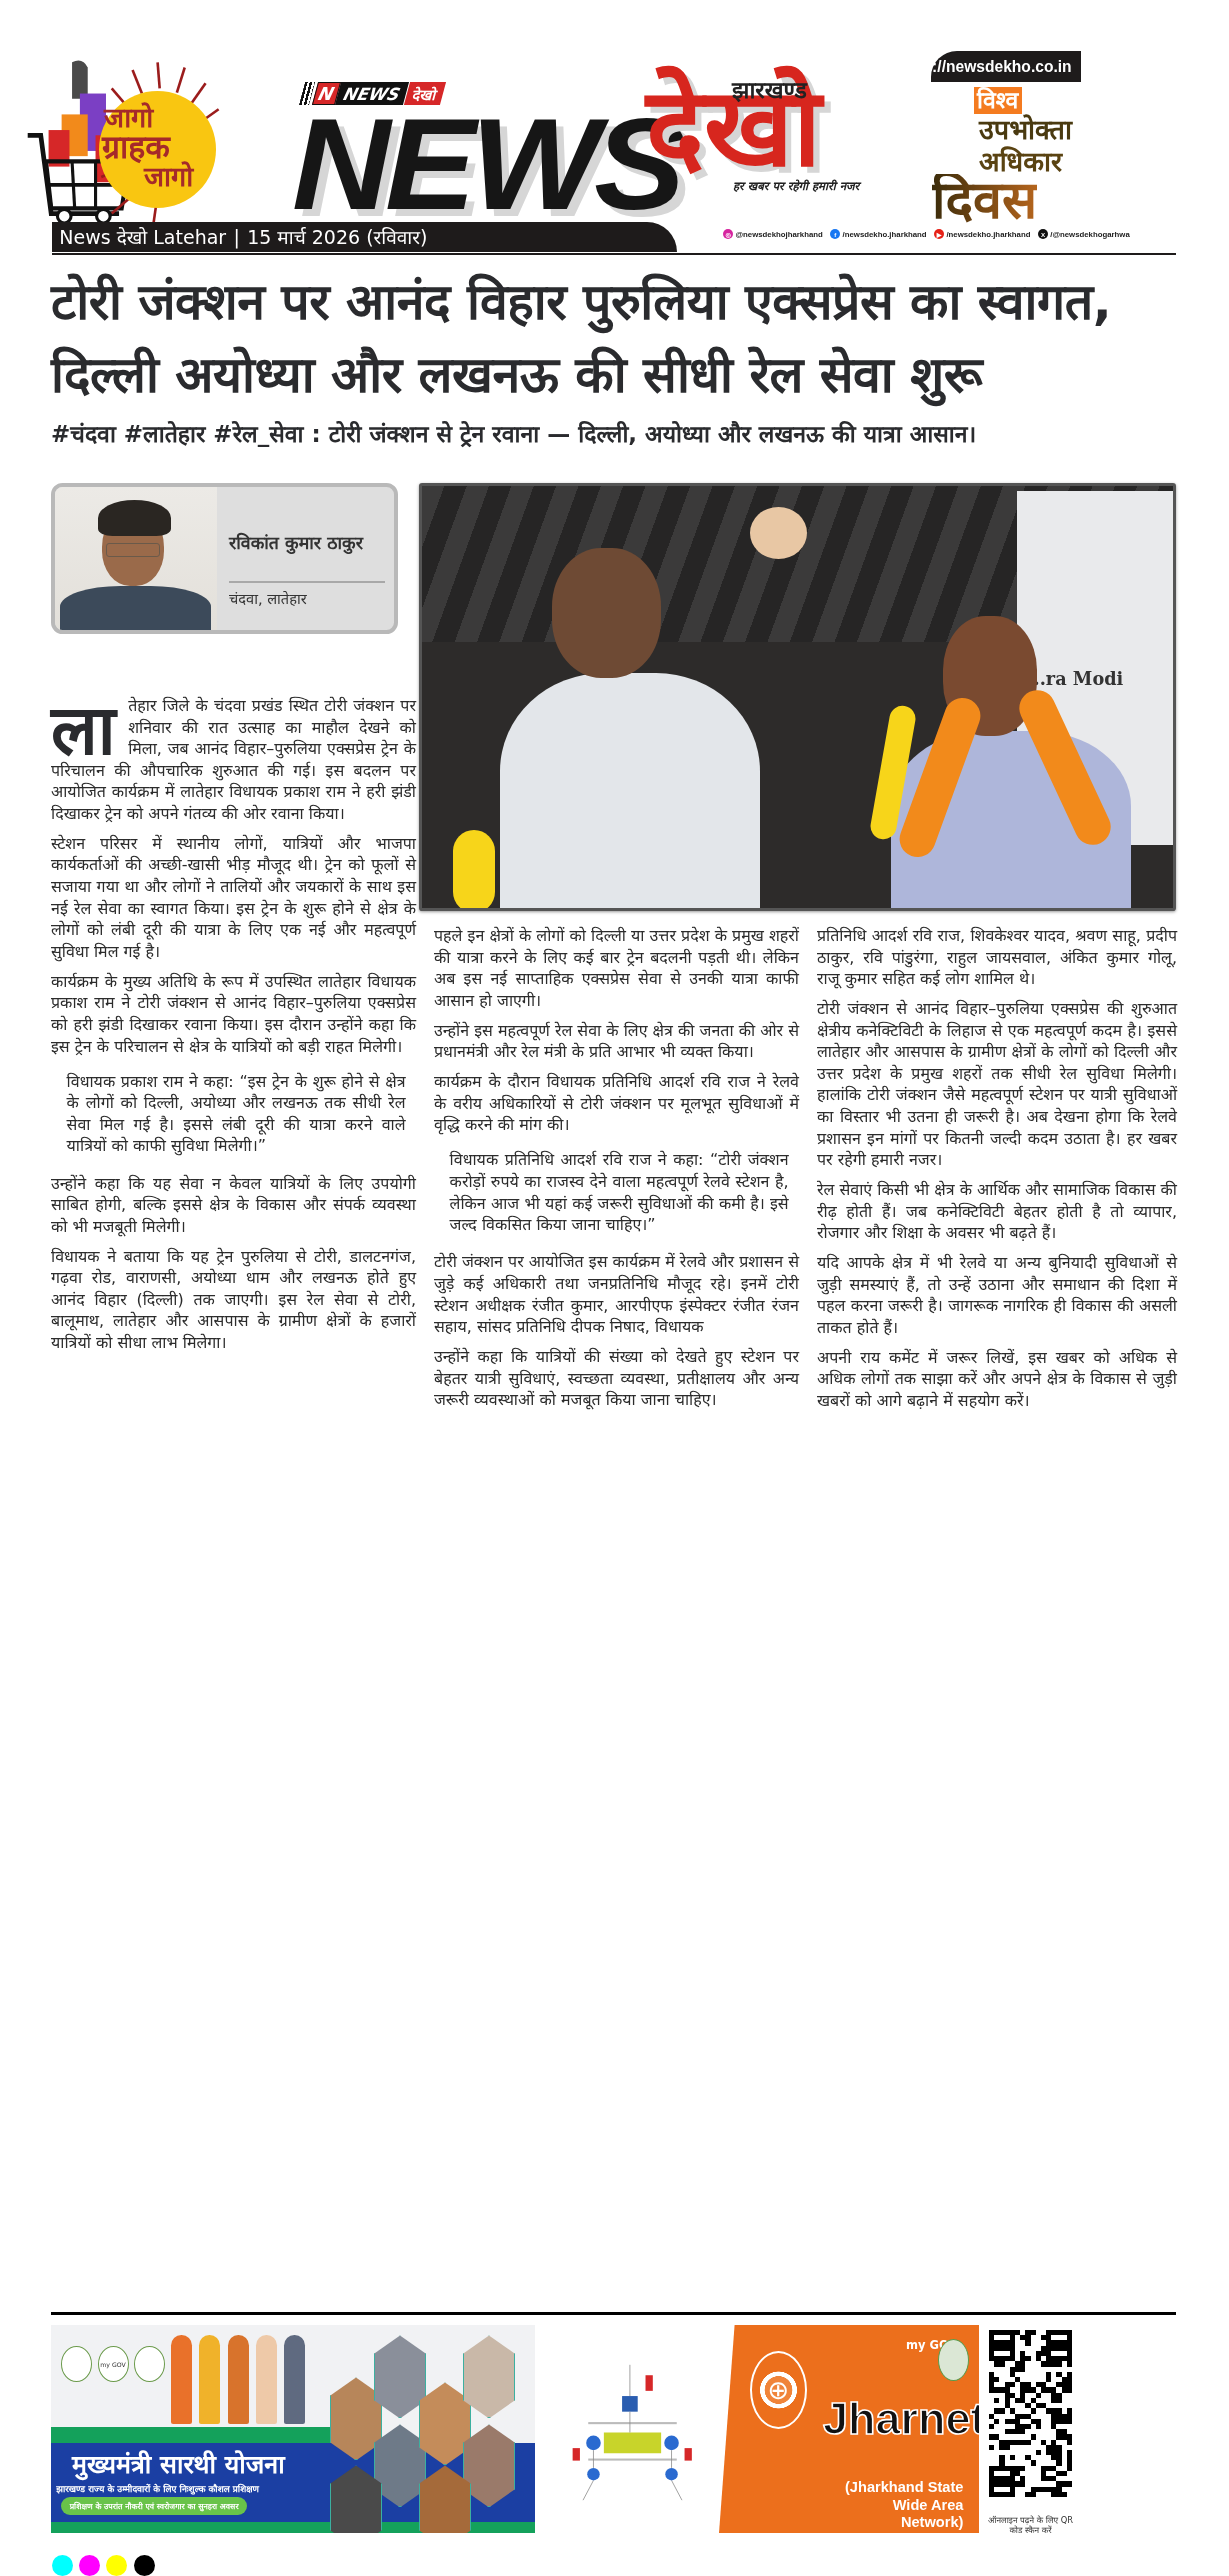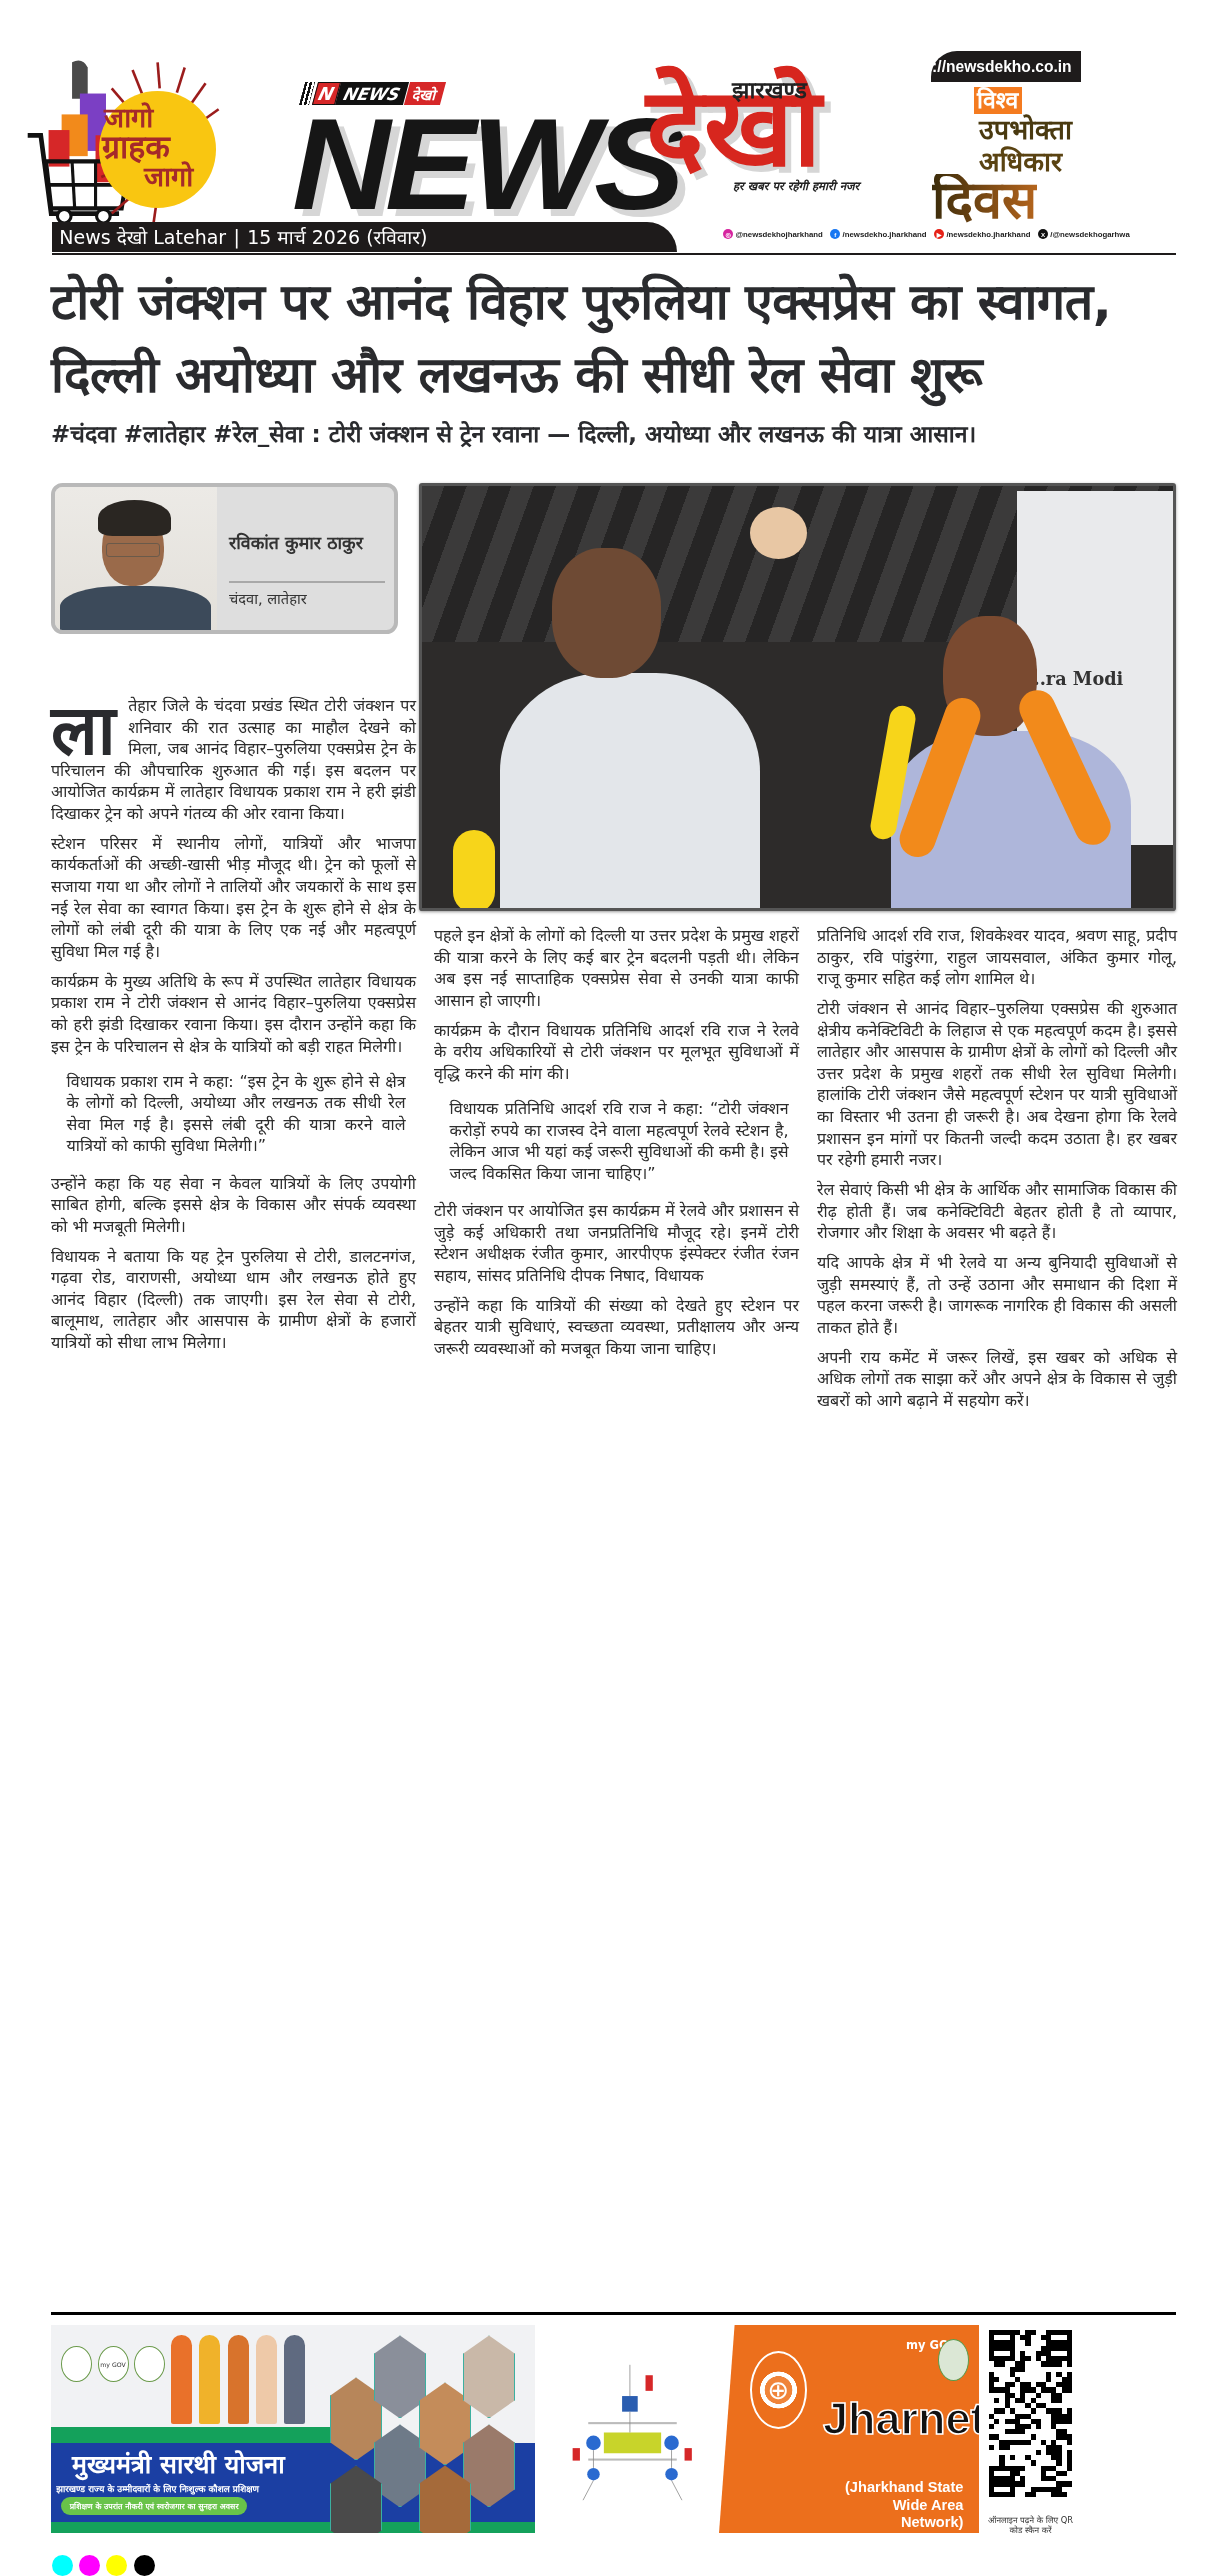--- a/index.html
+++ b/index.html
@@ -233,20 +233,21 @@
   <p><span class="dropcap">ला</span><span>तेहार जिले के चंदवा प्रखंड स्थित टोरी जंक्शन पर शनिवार की रात उत्साह का माहौल देखने को मिला, जब आनंद विहार–पुरुलिया एक्सप्रेस ट्रेन के परिचालन की औपचारिक शुरुआत की गई। इस बदलन पर आयोजित कार्यक्रम में लातेहार विधायक प्रकाश राम ने हरी झंडी दिखाकर ट्रेन को अपने गंतव्य की ओर रवाना किया।</span></p>
   <p>स्टेशन परिसर में स्थानीय लोगों, यात्रियों और भाजपा कार्यकर्ताओं की अच्छी-खासी भीड़ मौजूद थी। ट्रेन को फूलों से सजाया गया था और लोगों ने तालियों और जयकारों के साथ इस नई रेल सेवा का स्वागत किया। इस ट्रेन के शुरू होने से क्षेत्र के लोगों को लंबी दूरी की यात्रा के लिए एक नई और महत्वपूर्ण सुविधा मिल गई है।</p>
   <p>कार्यक्रम के मुख्य अतिथि के रूप में उपस्थित लातेहार विधायक प्रकाश राम ने टोरी जंक्शन से आनंद विहार–पुरुलिया एक्सप्रेस को हरी झंडी दिखाकर रवाना किया। इस दौरान उन्होंने कहा कि इस ट्रेन के परिचालन से क्षेत्र के यात्रियों को बड़ी राहत मिलेगी।</p>
   <p class="quote">विधायक प्रकाश राम ने कहा: “इस ट्रेन के शुरू होने से क्षेत्र के लोगों को दिल्ली, अयोध्या और लखनऊ तक सीधी रेल सेवा मिल गई है। इससे लंबी दूरी की यात्रा करने वाले यात्रियों को काफी सुविधा मिलेगी।”</p>
   <p>उन्होंने कहा कि यह सेवा न केवल यात्रियों के लिए उपयोगी साबित होगी, बल्कि इससे क्षेत्र के विकास और संपर्क व्यवस्था को भी मजबूती मिलेगी।</p>
   <p>विधायक ने बताया कि यह ट्रेन पुरुलिया से टोरी, डालटनगंज, गढ़वा रोड, वाराणसी, अयोध्या धाम और लखनऊ होते हुए आनंद विहार (दिल्ली) तक जाएगी। इस रेल सेवा से टोरी, बालूमाथ, लातेहार और आसपास के ग्रामीण क्षेत्रों के हजारों यात्रियों को सीधा लाभ मिलेगा।</p>
 </div>
 
 <div class="col col2">
   <p>पहले इन क्षेत्रों के लोगों को दिल्ली या उत्तर प्रदेश के प्रमुख शहरों की यात्रा करने के लिए कई बार ट्रेन बदलनी पड़ती थी। लेकिन अब इस नई साप्ताहिक एक्सप्रेस सेवा से उनकी यात्रा काफी आसान हो जाएगी।</p>
+  <p>उन्होंने इस महत्वपूर्ण रेल सेवा के लिए क्षेत्र की जनता की ओर से प्रधानमंत्री और रेल मंत्री के प्रति आभार भी व्यक्त किया।</p>
   <p>कार्यक्रम के दौरान विधायक प्रतिनिधि आदर्श रवि राज ने रेलवे के वरीय अधिकारियों से टोरी जंक्शन पर मूलभूत सुविधाओं में वृद्धि करने की मांग की।</p>
   <p class="quote">विधायक प्रतिनिधि आदर्श रवि राज ने कहा: “टोरी जंक्शन करोड़ों रुपये का राजस्व देने वाला महत्वपूर्ण रेलवे स्टेशन है, लेकिन आज भी यहां कई जरूरी सुविधाओं की कमी है। इसे जल्द विकसित किया जाना चाहिए।”</p>
   <p>टोरी जंक्शन पर आयोजित इस कार्यक्रम में रेलवे और प्रशासन से जुड़े कई अधिकारी तथा जनप्रतिनिधि मौजूद रहे। इनमें टोरी स्टेशन अधीक्षक रंजीत कुमार, आरपीएफ इंस्पेक्टर रंजीत रंजन सहाय, सांसद प्रतिनिधि दीपक निषाद, विधायक</p>
   <p>उन्होंने कहा कि यात्रियों की संख्या को देखते हुए स्टेशन पर बेहतर यात्री सुविधाएं, स्वच्छता व्यवस्था, प्रतीक्षालय और अन्य जरूरी व्यवस्थाओं को मजबूत किया जाना चाहिए।</p>
 </div>
 
 <div class="col col3">
   <p>प्रतिनिधि आदर्श रवि राज, शिवकेश्वर यादव, श्रवण साहू, प्रदीप ठाकुर, रवि पांडुरंगा, राहुल जायसवाल, अंकित कुमार गोलू, राजू कुमार सहित कई लोग शामिल थे।</p>
   <p>टोरी जंक्शन से आनंद विहार–पुरुलिया एक्सप्रेस की शुरुआत क्षेत्रीय कनेक्टिविटी के लिहाज से एक महत्वपूर्ण कदम है। इससे लातेहार और आसपास के ग्रामीण क्षेत्रों के लोगों को दिल्ली और उत्तर प्रदेश के प्रमुख शहरों तक सीधी रेल सुविधा मिलेगी। हालांकि टोरी जंक्शन जैसे महत्वपूर्ण स्टेशन पर यात्री सुविधाओं का विस्तार भी उतना ही जरूरी है। अब देखना होगा कि रेलवे प्रशासन इन मांगों पर कितनी जल्दी कदम उठाता है। हर खबर पर रहेगी हमारी नजर।</p>
   <p>रेल सेवाएं किसी भी क्षेत्र के आर्थिक और सामाजिक विकास की रीढ़ होती हैं। जब कनेक्टिविटी बेहतर होती है तो व्यापार, रोजगार और शिक्षा के अवसर भी बढ़ते हैं।</p>

